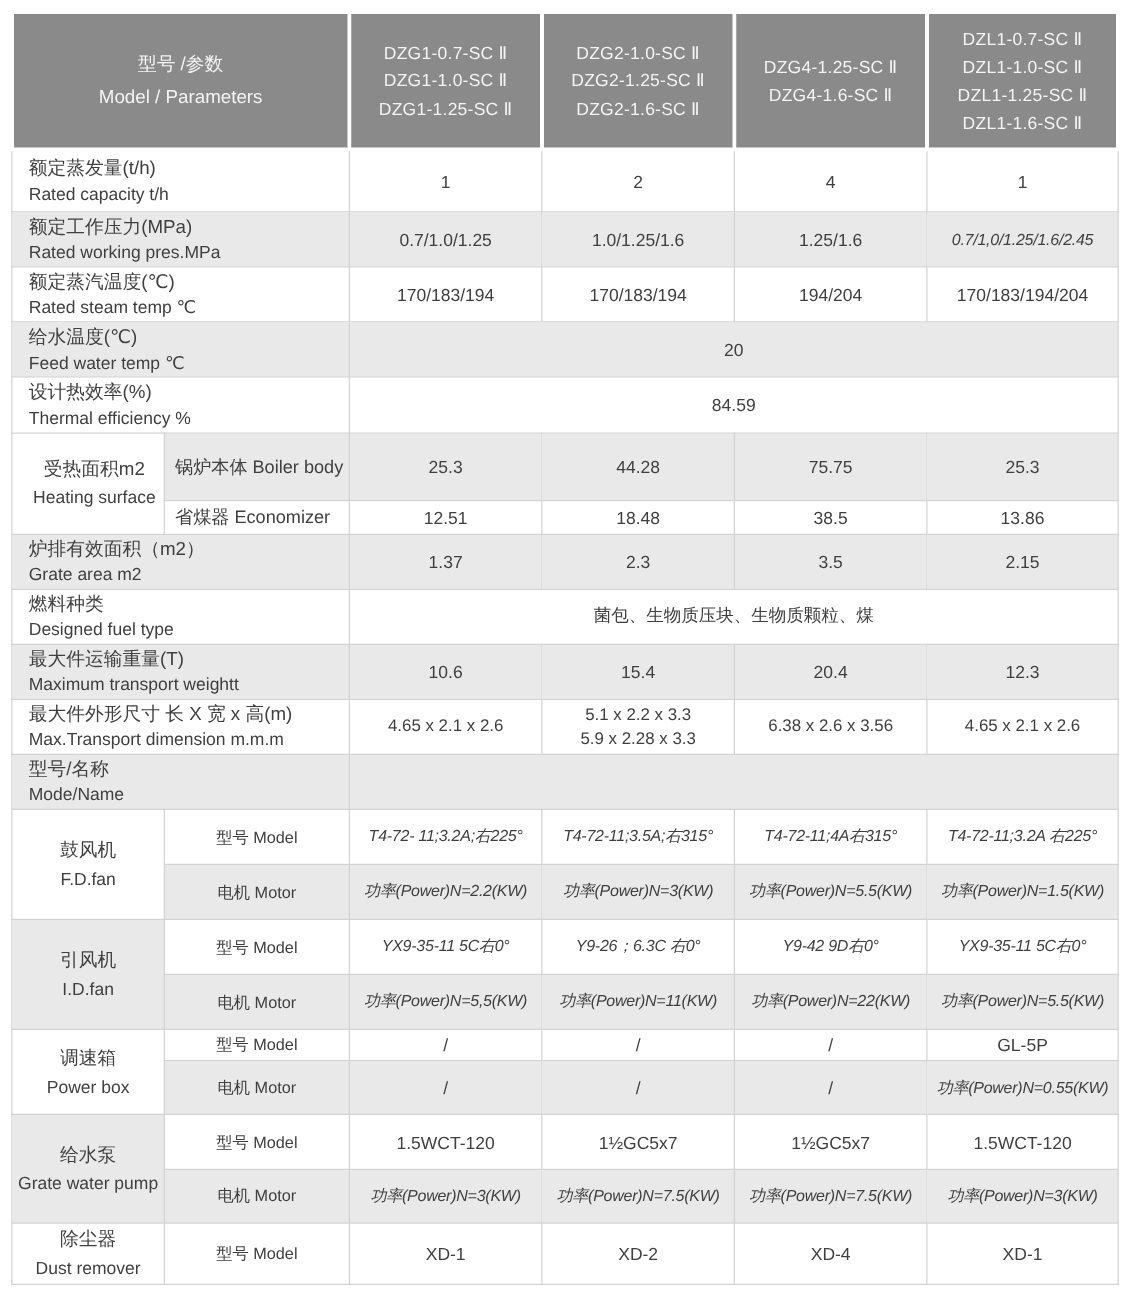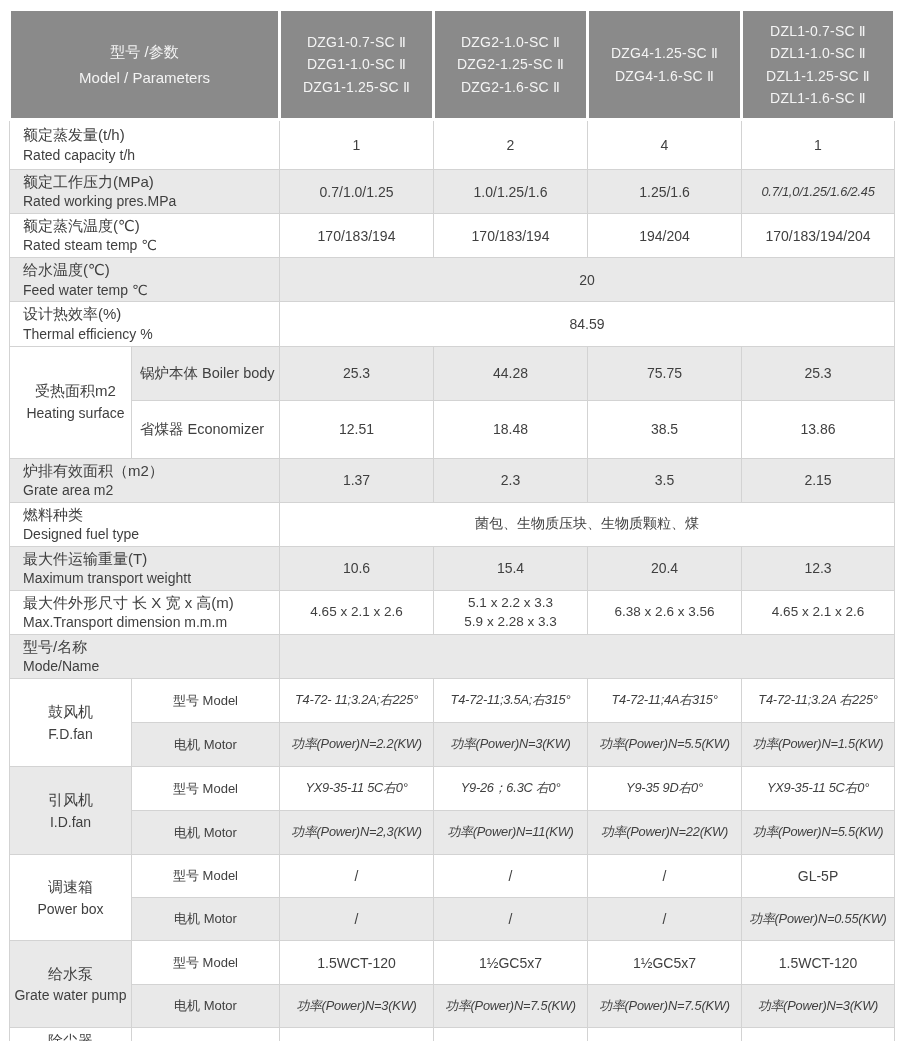--- a/index.html
+++ b/index.html
@@ -127,21 +127,21 @@
         <div class="zh">受热面积m2</div>
         <div class="en">Heating surface</div>
       </td>
       <td class="subl">锅炉本体 Boiler body</td>
       <td>25.3</td>
       <td>44.28</td>
       <td>75.75</td>
       <td>25.3</td>
     </tr>
 
-    <tr class="w" style="height:58px">
+    <tr class="w" style="height:27px">
       <td class="subl">省煤器 Economizer</td>
       <td>12.51</td>
       <td>18.48</td>
       <td>38.5</td>
       <td>13.86</td>
     </tr>
 
     <tr class="g" style="height:43px">
       <td colspan="2" class="lbl">
         <div class="zh">炉排有效面积（m2）</div>
@@ -212,32 +212,32 @@
     </tr>
 
     <tr class="w" style="height:44px">
       <td rowspan="2" class="sec bgg">
         <div class="zh">引风机</div>
         <div class="en">I.D.fan</div>
       </td>
       <td class="sub">型号  Model</td>
       <td class="sm">YX9-35-11 5C右0°</td>
       <td class="sm">Y9-26；6.3C 右0°</td>
-      <td class="sm">Y9-35 9D右0°</td>
+      <td class="sm">Y9-42 9D右0°</td>
       <td class="sm">YX9-35-11 5C右0°</td>
     </tr>
     <tr class="g" style="height:44px">
       <td class="sub">电机  Motor</td>
-      <td class="sm">功率(Power)N=2,3(KW)</td>
+      <td class="sm">功率(Power)N=5,5(KW)</td>
       <td class="sm">功率(Power)N=11(KW)</td>
       <td class="sm">功率(Power)N=22(KW)</td>
       <td class="sm">功率(Power)N=5.5(KW)</td>
     </tr>
 
-    <tr class="w" style="height:43px">
+    <tr class="w" style="height:25px">
       <td rowspan="2" class="sec bgw">
         <div class="zh">调速箱</div>
         <div class="en">Power box</div>
       </td>
       <td class="sub">型号  Model</td>
       <td>/</td>
       <td>/</td>
       <td>/</td>
       <td>GL-5P</td>
     </tr>

